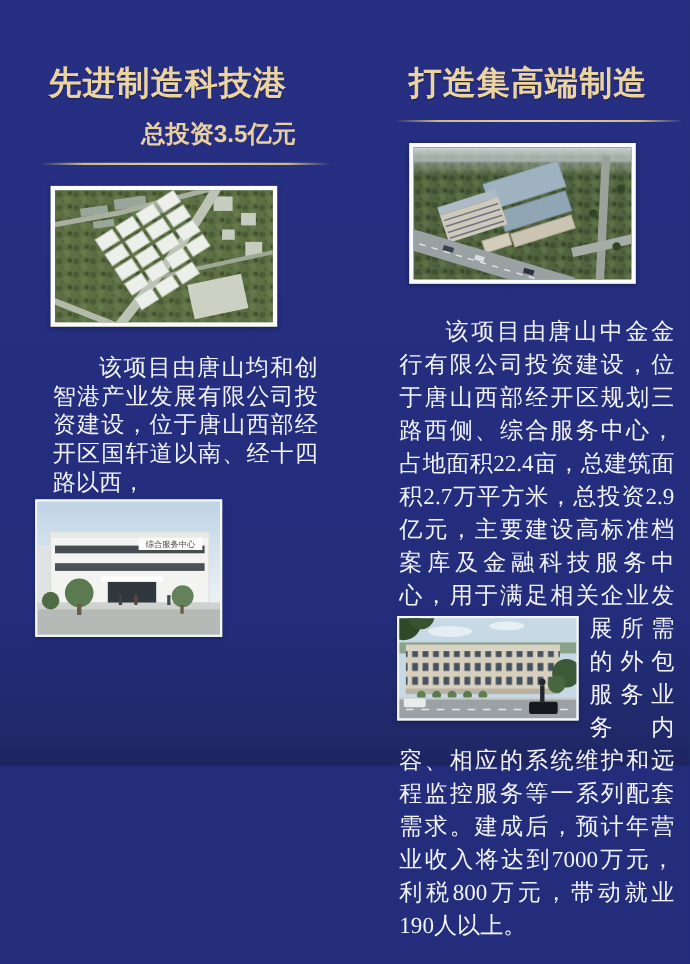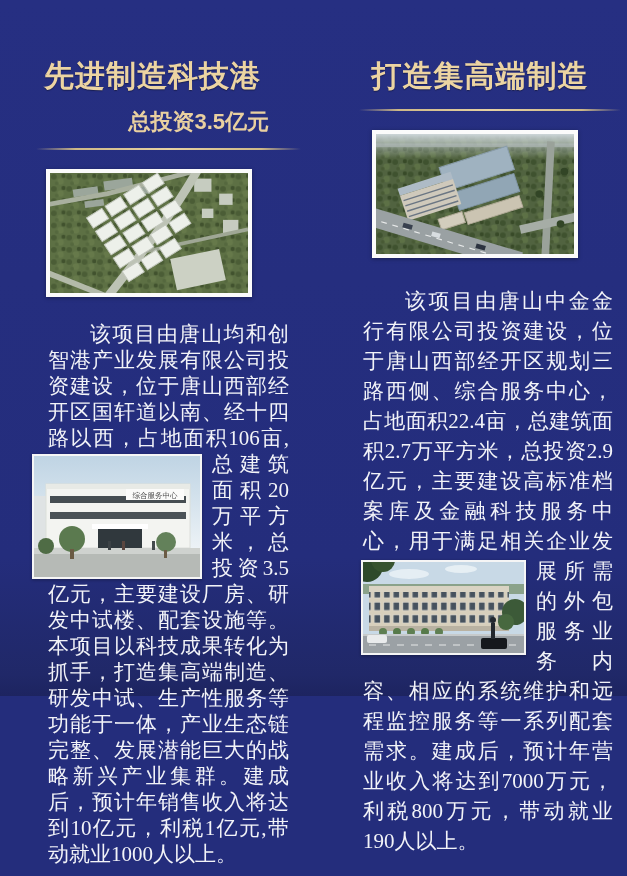--- a/index.html
+++ b/index.html
@@ -149,21 +149,21 @@
             <rect y="92" width="166" height="6" fill="#cfd2cf"></rect>
             <circle cx="12" cy="90" r="8" fill="#4f6c45"></circle>
             <circle cx="38" cy="83" r="13" fill="#5b7a4f"></circle>
               <rect x="36" y="93" width="4" height="10" fill="#6b5b44"></rect>
             <circle cx="132" cy="86" r="10" fill="#63815a"></circle>
               <rect x="130" y="94" width="3" height="8" fill="#6b5b44"></rect>
             <rect x="74" y="85" width="3" height="9" fill="#3c4246"></rect>
             <rect x="88" y="85" width="3" height="9" fill="#5a4640"></rect>
             <rect x="118" y="85" width="3" height="9" fill="#444a4e"></rect>
           </svg>
-          </span><span>占地面积106亩,总建筑面积20万平方米，总投资3.5亿元，主要建设厂房、研发中试楼、配套设施等。本项目以科技成果转化为抓手，打造集高端制造、研发中试、生产性服务等功能于一体，产业生态链完整、发展潜能巨大的战略新兴产业集群。建成后，预计年销售收入将达到10亿元，利税1亿元,带动就业1000人以上。</span>
+          </span>
       </p>
     </section>
 
     <section class="col right-col">
       <h1 class="title">打造集高端制造</h1>
       <div class="divider"></div>
 
       <figure class="main-photo">
         <svg viewBox="0 0 206 128" preserveAspectRatio="none">
           <defs>

